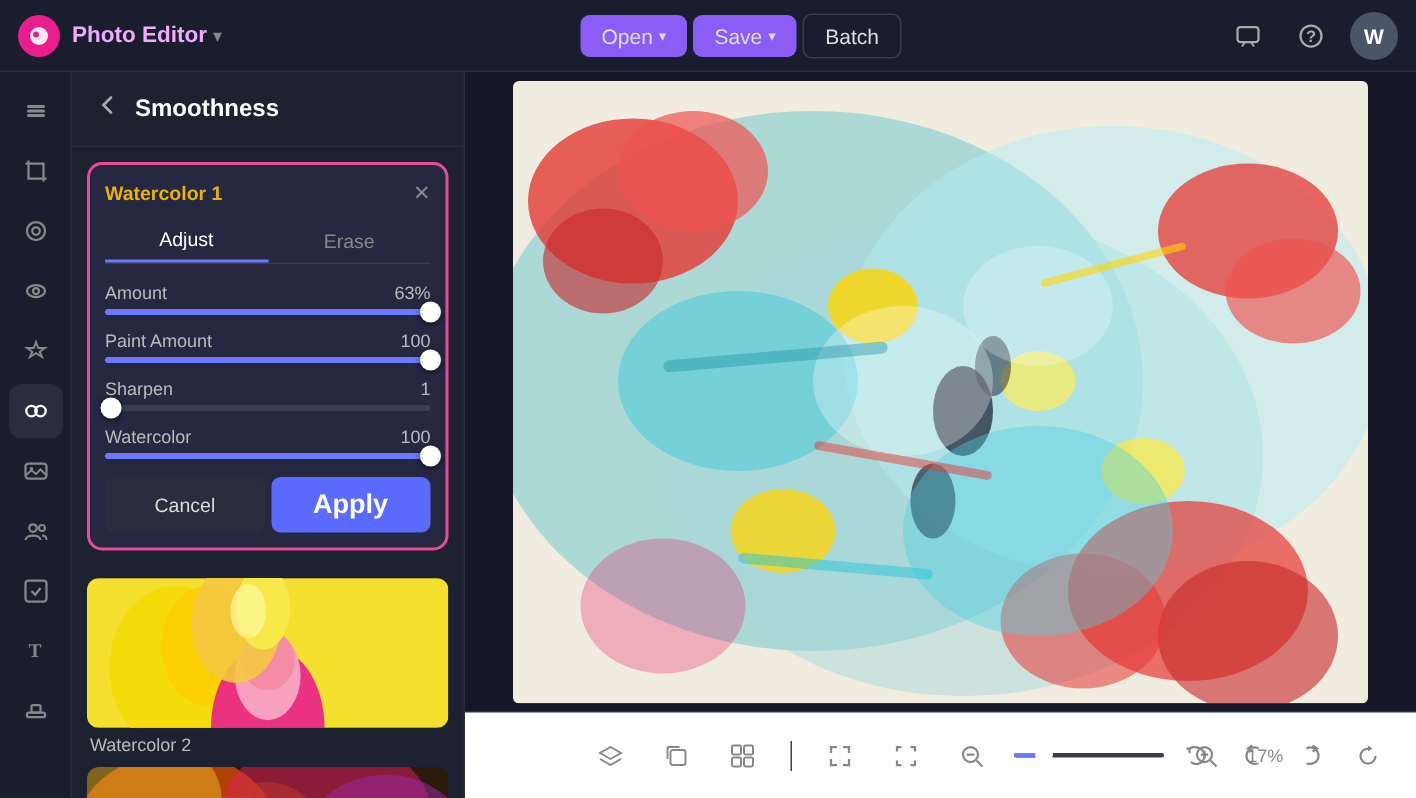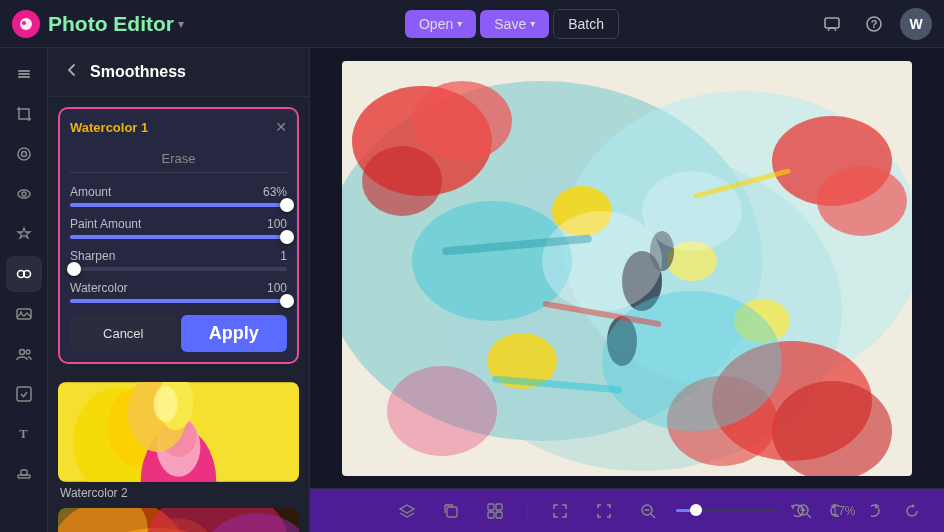--- a/index.html
+++ b/index.html
@@ -30,23 +30,23 @@
       background: #e91e8c;
       border-radius: 50%;
       display: flex;
       align-items: center;
       justify-content: center;
       margin-right: 8px;
       flex-shrink: 0;
     }
     .topbar-logo svg { width: 16px; height: 16px; }
     .topbar-app-name {
-      font-size: 21px;
+      font-size: 15px;
       font-weight: 600;
-      color: #86efac;
+      color: #f0abfc;
       margin-right: 4px;
     }
     .topbar-chevron {
       color: #888;
       font-size: 12px;
       margin-right: 24px;
     }
     .topbar-center {
       flex: 1;
       display: flex;
@@ -334,22 +334,22 @@
     .watercolor-canvas {
       width: 570px;
       height: 415px;
       position: relative;
       overflow: hidden;
       border-radius: 4px;
     }
 
     
     .bottom-bar {
-      height: 44px;
-      background: #4c1d95;
+      height: 58px;
+      background: #ffffff;
       border-top: 1px solid #2a2d3e;
       display: flex;
       align-items: center;
       justify-content: center;
       gap: 12px;
       flex-shrink: 0;
     }
     .bottom-icon-btn {
       width: 32px;
       height: 32px;
@@ -527,20 +527,21 @@
       <span class="panel-title">Smoothness</span>
     </div>
 
     <div class="filter-card">
       <div class="filter-card-header">
         <span class="filter-card-name">Watercolor 1</span>
         <button class="filter-close-btn">✕</button>
       </div>
 
       <div class="filter-tabs">
+        <button class="filter-tab active">Adjust</button>
         <button class="filter-tab">Erase</button>
       </div>
 
       <div class="slider-row">
         <div class="slider-label-row">
           <span class="slider-label">Amount</span>
           <span class="slider-value">63%</span>
         </div>
         <div style="position:relative;">
           <div class="slider-track">

